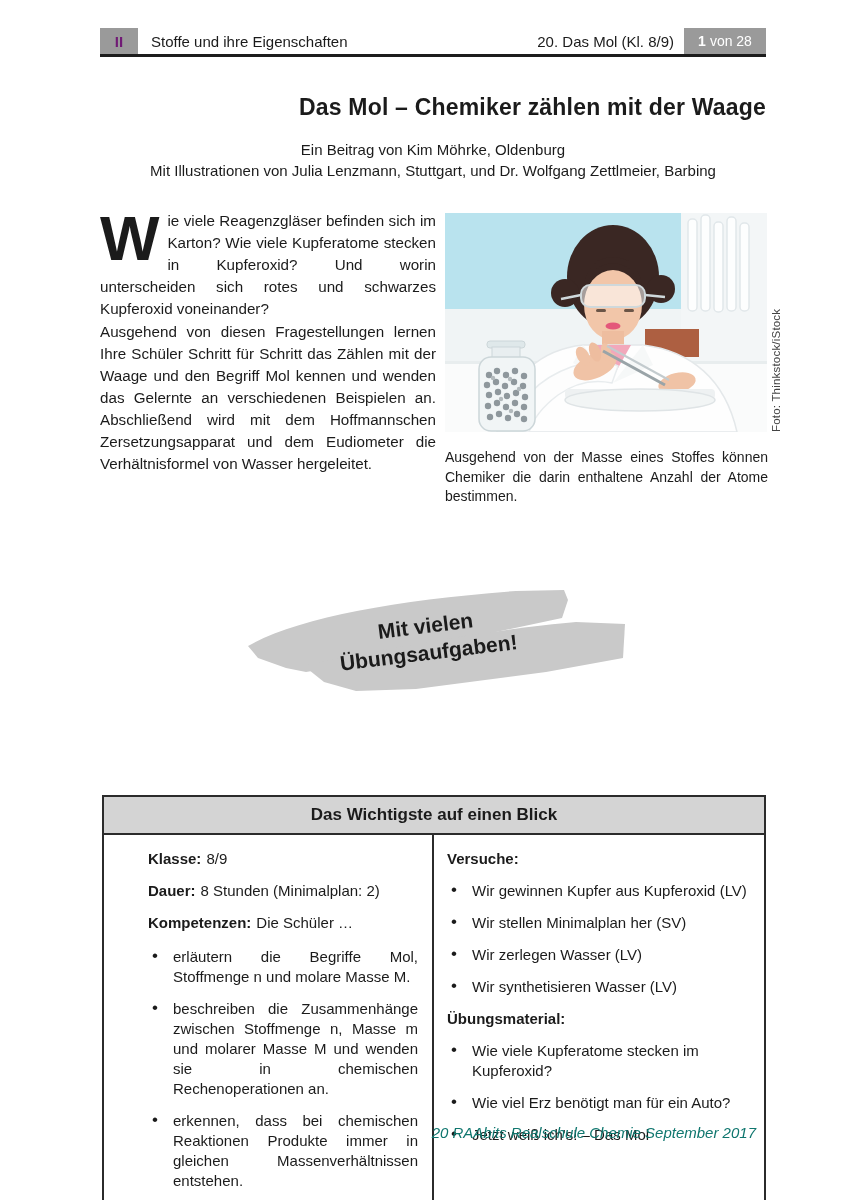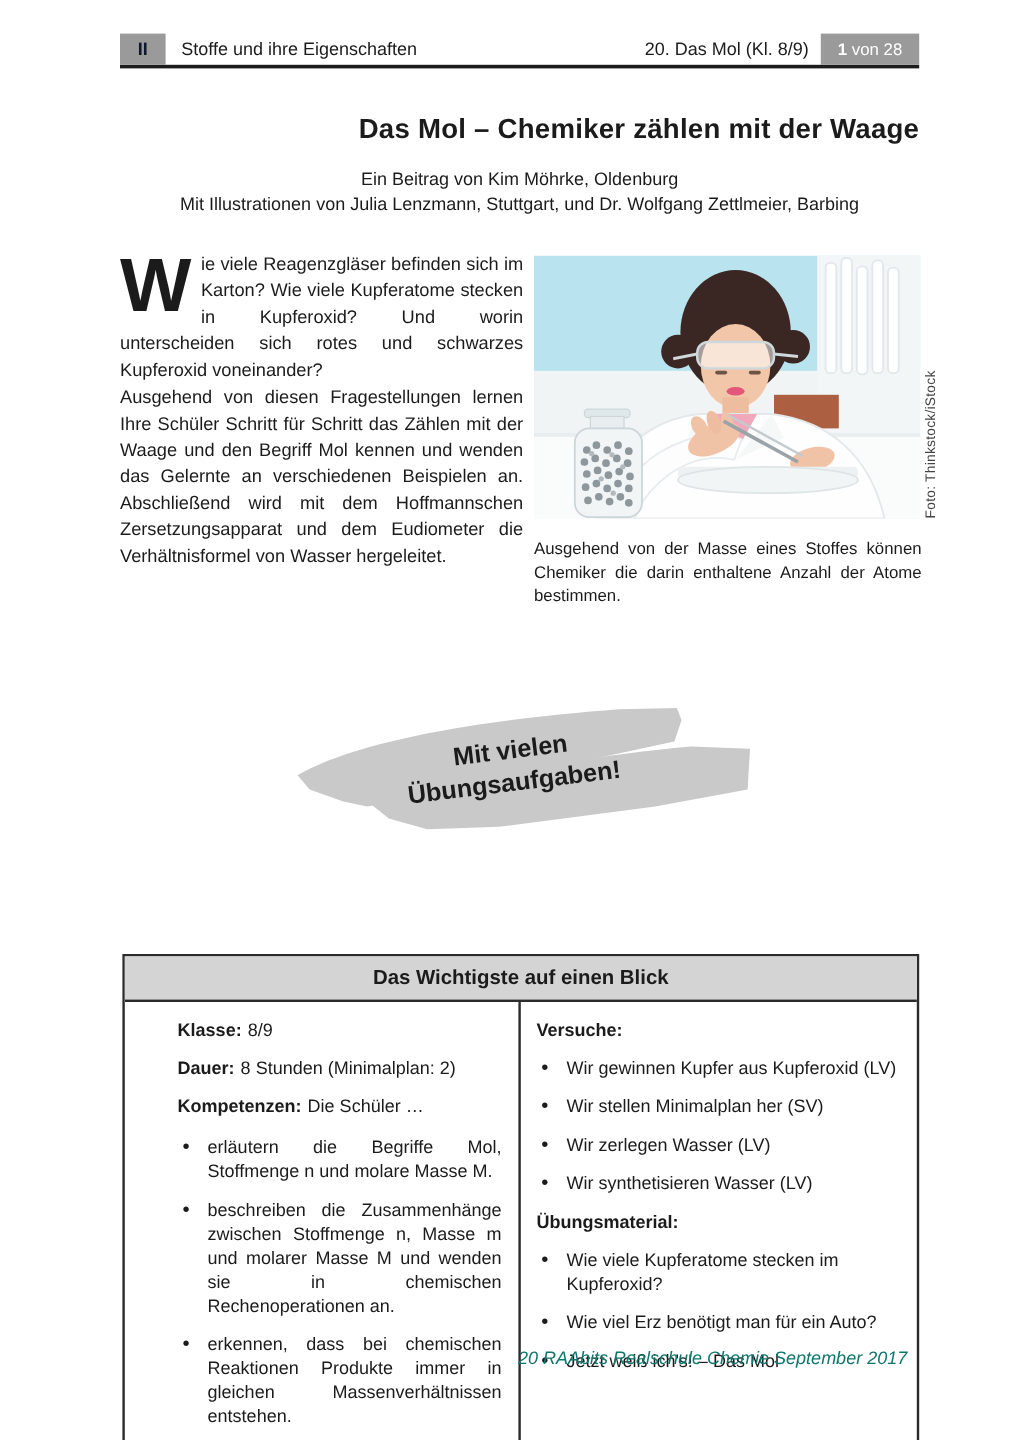--- a/index.html
+++ b/index.html
@@ -9,21 +9,21 @@
     overflow:hidden;
   }
 
   
   .header {
     position:absolute; left:100px; top:28px; width:666px; height:26px;
     border-bottom:3px solid var(--rule-black, #1c1c1c);
     display:flex; align-items:stretch;
   }
   .badge {
-    width:38px; background:var(--badge-gray, #9a9a9a); color:#0f172a;
+    width:38px; background:var(--badge-gray, #9a9a9a); color:#701a75;
     font-weight:bold; font-size:15px; display:flex; align-items:center; justify-content:center;
   }
   .section-title { align-self:center; margin-left:13px; font-size:15px; }
   .header .spacer { flex:1; }
   .chapter { align-self:center; font-size:15px; margin-right:10px; }
   .pagebox {
     width:82px; background:var(--badge-gray, #9a9a9a); color:#fff;
     font-size:14px; display:flex; align-items:center; justify-content:center; gap:4px;
   }
   .pagebox .cur { font-weight:bold; }

